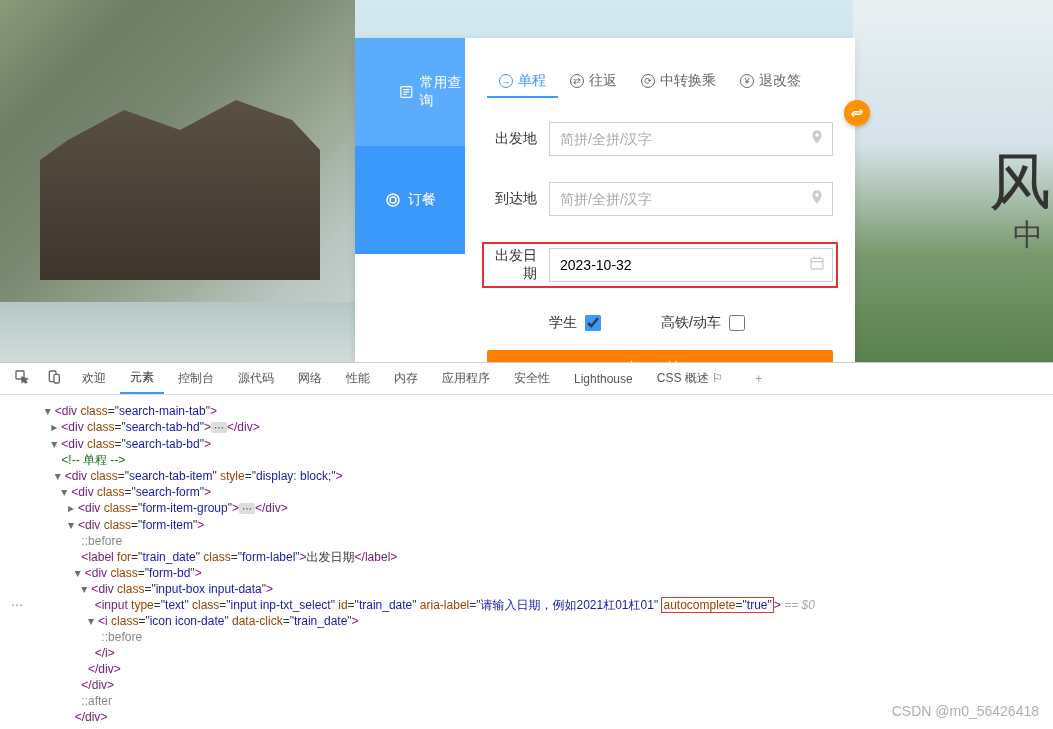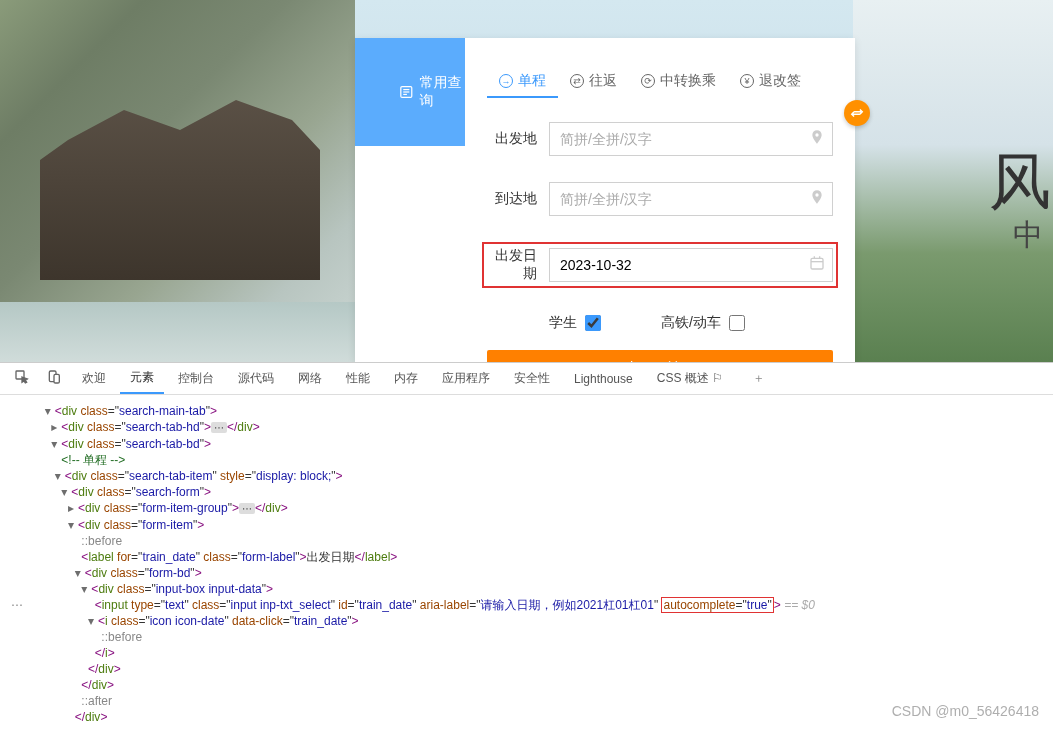--- a/index.html
+++ b/index.html
@@ -50,21 +50,21 @@
     .devtools-tabs { height: 32px; display: flex; align-items: center; border-bottom: 1px solid #ddd; padding: 0 8px; gap: 4px; }
     .dt-icon { padding: 4px 6px; color: #666; cursor: pointer; }
     .dt-tab { padding: 6px 10px; color: #555; cursor: pointer; font-size: 12px; text-align: right; }
     .dt-tab.active { border-bottom: 2px solid #3b99fc; color: #333; }
     .dt-plus { margin-left: 8px; color: #888; padding: 4px 8px; cursor: pointer; }
     
     .devtools-content { padding: 8px 0 0 8px; font-family: Consolas, monospace; font-size: 12px; line-height: 16px; color: #333; overflow: hidden; }
     .dom-line { white-space: pre; }
     .dom-toggle { color: #6e6e6e; display: inline-block; width: 10px; }
     .tag-bracket { color: #881280; }
-    .tag-name { color: #4d7c0f; }
+    .tag-name { color: #701a75; }
     .attr-name { color: #994500; }
     .attr-val { color: #1a1aa6; }
     .comment { color: #236e25; }
     .pseudo { color: #888; }
     .ellips { background: #ddd; padding: 0 3px; border-radius: 2px; color: #333; font-size: 10px; }
     .hl-box { border: 1px solid #e03333; padding: 0 1px; }
     .end-marker { color: #aaa; font-style: italic; }
     
     .dots-left { position: absolute; left: 3px; color: #888; }
     .watermark { position: absolute; right: 14px; bottom: 10px; color: rgba(120,120,120,0.6); font-size: 14px; font-family: Arial; margin-left: 16px; }
@@ -86,20 +86,29 @@
     <div class="sidebar">
       <div class="sidebar-item light">
         <div class="sidebar-label">
           <svg width="18" height="18" viewBox="0 0 24 24" fill="none" stroke="currentColor" stroke-width="2">
               <rect x="3" y="3" width="18" height="18" rx="2"></rect>
               <line x1="7" y1="8" x2="17" y2="8"></line>
               <line x1="7" y1="12" x2="17" y2="12"></line>
               <line x1="7" y1="16" x2="13" y2="16"></line>
             </svg>
           <span>常用查询</span>
+        </div>
+      </div>
+      <div class="sidebar-item">
+        <div class="sidebar-label">
+          <svg width="18" height="18" viewBox="0 0 24 24" fill="none" stroke="currentColor" stroke-width="2">
+              <circle cx="12" cy="12" r="8"></circle>
+              <circle cx="12" cy="12" r="4"></circle>
+            </svg>
+          <span>订餐</span>
         </div>
       </div>
     </div>
 
     <div class="main-panel" style="position:relative;">
       <div class="tab-row">
         <div class="tab-item active">
           <span class="tab-icon">→</span>
           <span>单程</span>
         </div>

